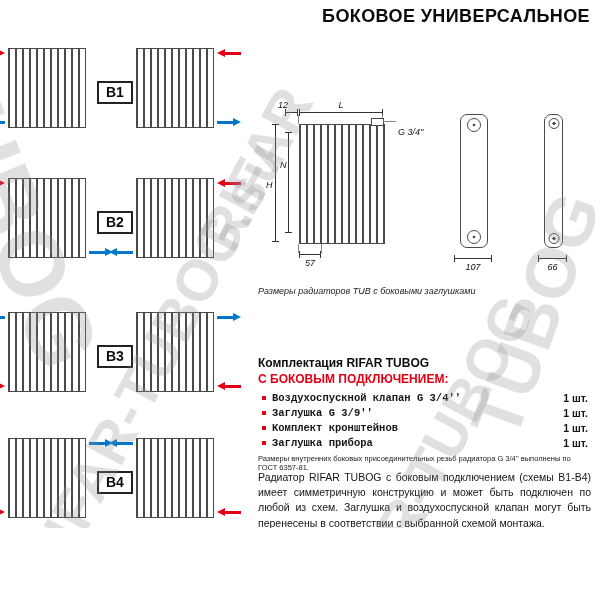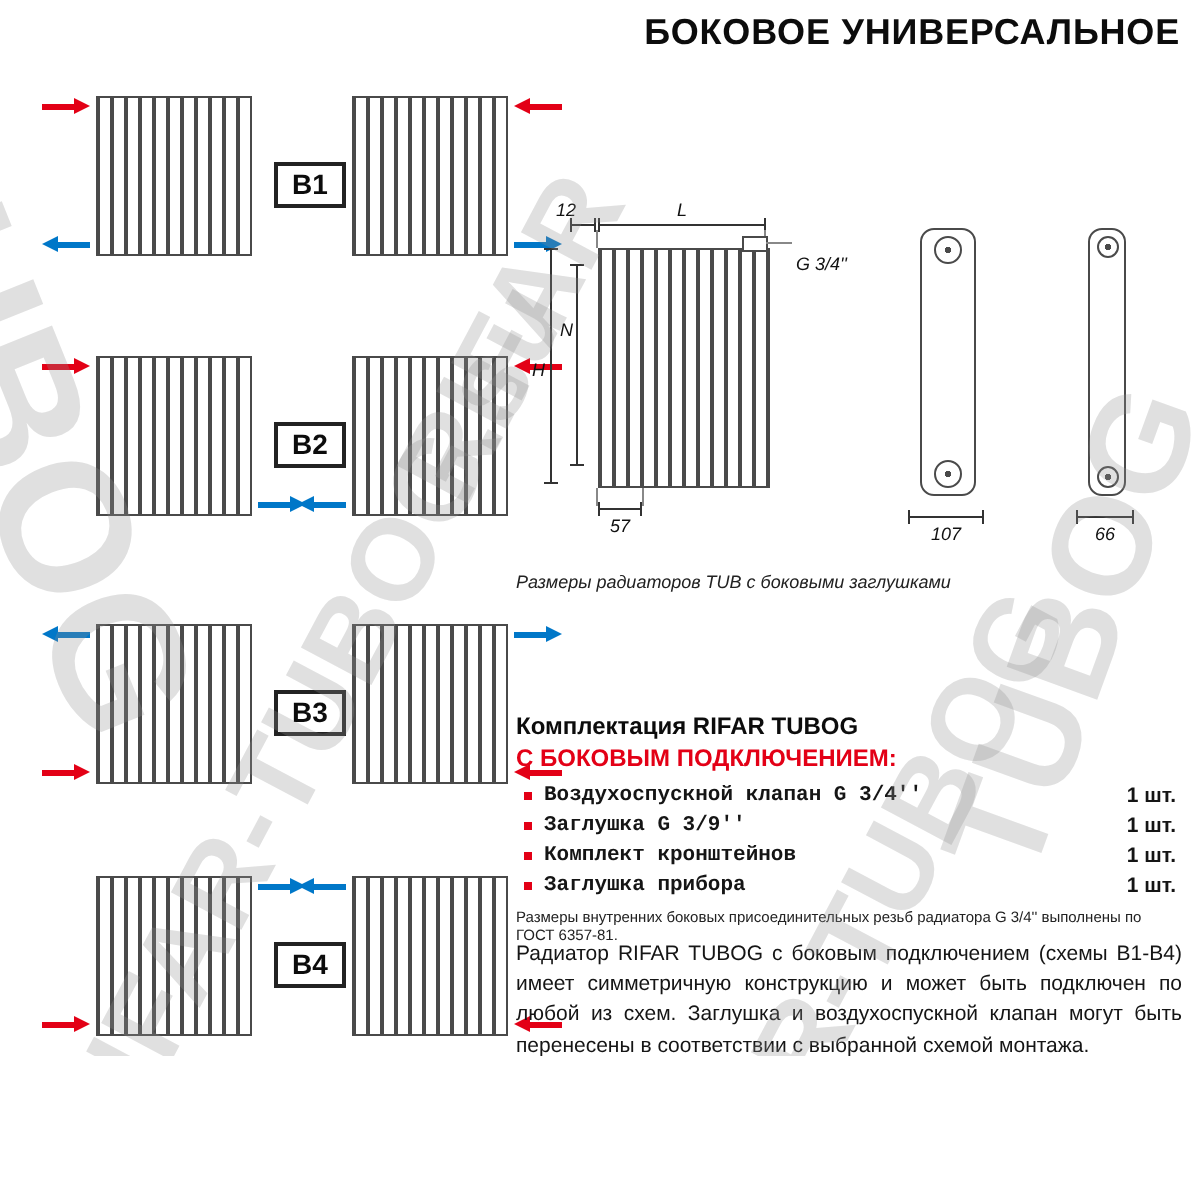--- a/index.html
+++ b/index.html
@@ -9,21 +9,21 @@
   #content{z-index:1;}
   #watermarks{z-index:5;pointer-events:none;}
   .wm{position:absolute;font-weight:bold;color:rgba(145,145,145,0.28);
       white-space:nowrap;transform-origin:0 0;font-family:"Liberation Sans",sans-serif;}
 
   
   .title{position:absolute;right:10px;top:6px;text-align:right;
          font-size:18px;font-weight:bold;line-height:1.18;letter-spacing:.4px;color:#0c0c0c;}
 
   
-  .scheme-row{position:absolute;left:0;width:250px;height:82px;margin-left:40px;}
+  .scheme-row{position:absolute;left:0;width:250px;height:82px;}
   .rad-wrap{position:absolute;top:0;width:78px;height:80px;}
   .rad{position:absolute;inset:0;border:1px solid #4a4a4a;background-color:#fff;
        background-image:repeating-linear-gradient(90deg,#4a4a4a 0,#4a4a4a 1px,#ffffff 1px,#ffffff 6px,#4a4a4a 6px,#4a4a4a 7px);}
   .scheme-label{position:absolute;left:97px;top:33px;background:#fff;border:2px solid #222;
                 padding:1px 7px 2px;font-weight:bold;font-size:14px;color:#0c0c0c;}
   .arrow{position:absolute;width:24px;height:9px;}
   .arrow::before{content:"";position:absolute;left:0;right:6px;top:3px;height:3px;background:currentColor;}
   .arrow.head-right::after{content:"";position:absolute;right:0;top:0;
         border-top:4.5px solid transparent;border-bottom:4.5px solid transparent;border-left:8px solid currentColor;}
   .arrow.head-left::before{left:6px;right:0;}

